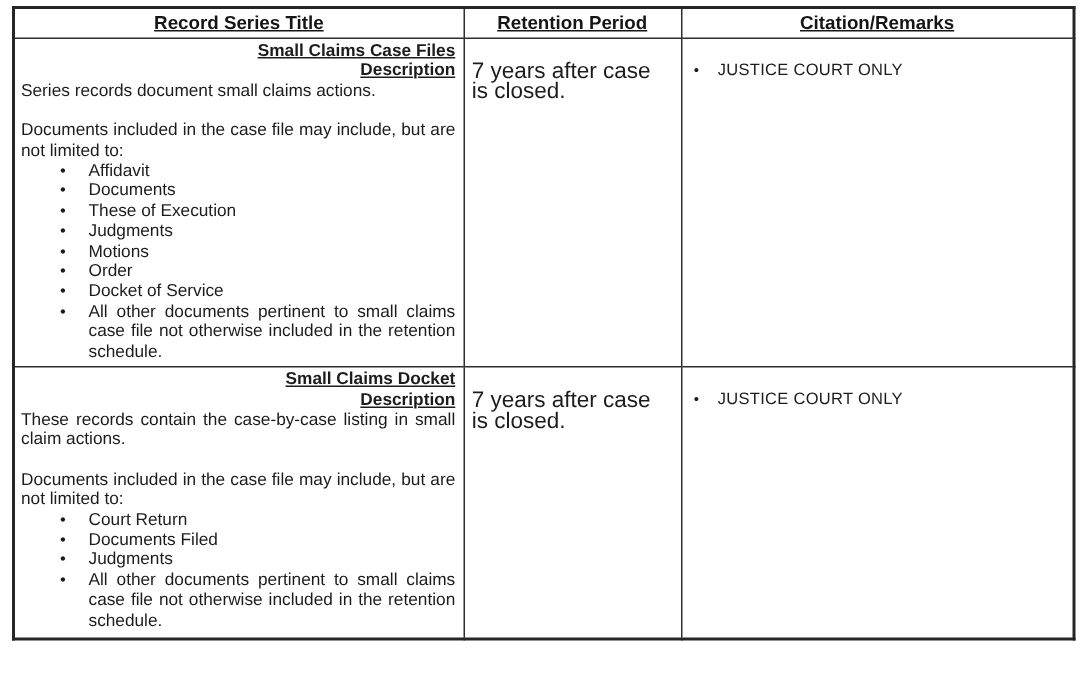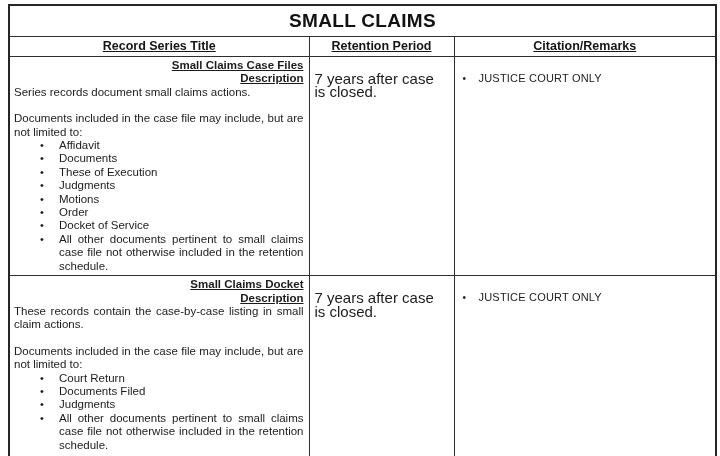--- a/index.html
+++ b/index.html
@@ -68,23 +68,20 @@
 </head>
 <body>
 
 <table class="doc-table">
   <colgroup>
     <col style="width:300px">
     <col style="width:145px">
     <col style="width:262px">
   </colgroup>
   <tbody>
-    <tr>
-      <td class="title-cell" colspan="3">SMALL CLAIMS</td>
-    </tr>
     <tr>
       <th class="header-cell">Record Series Title</th>
       <th class="header-cell">Retention Period</th>
       <th class="header-cell">Citation/Remarks</th>
     </tr>
 
     <tr class="record-row-1">
       <td class="series-cell">
         <div class="series-title">Small Claims Case Files</div>
         <div class="desc-label">Description</div>

